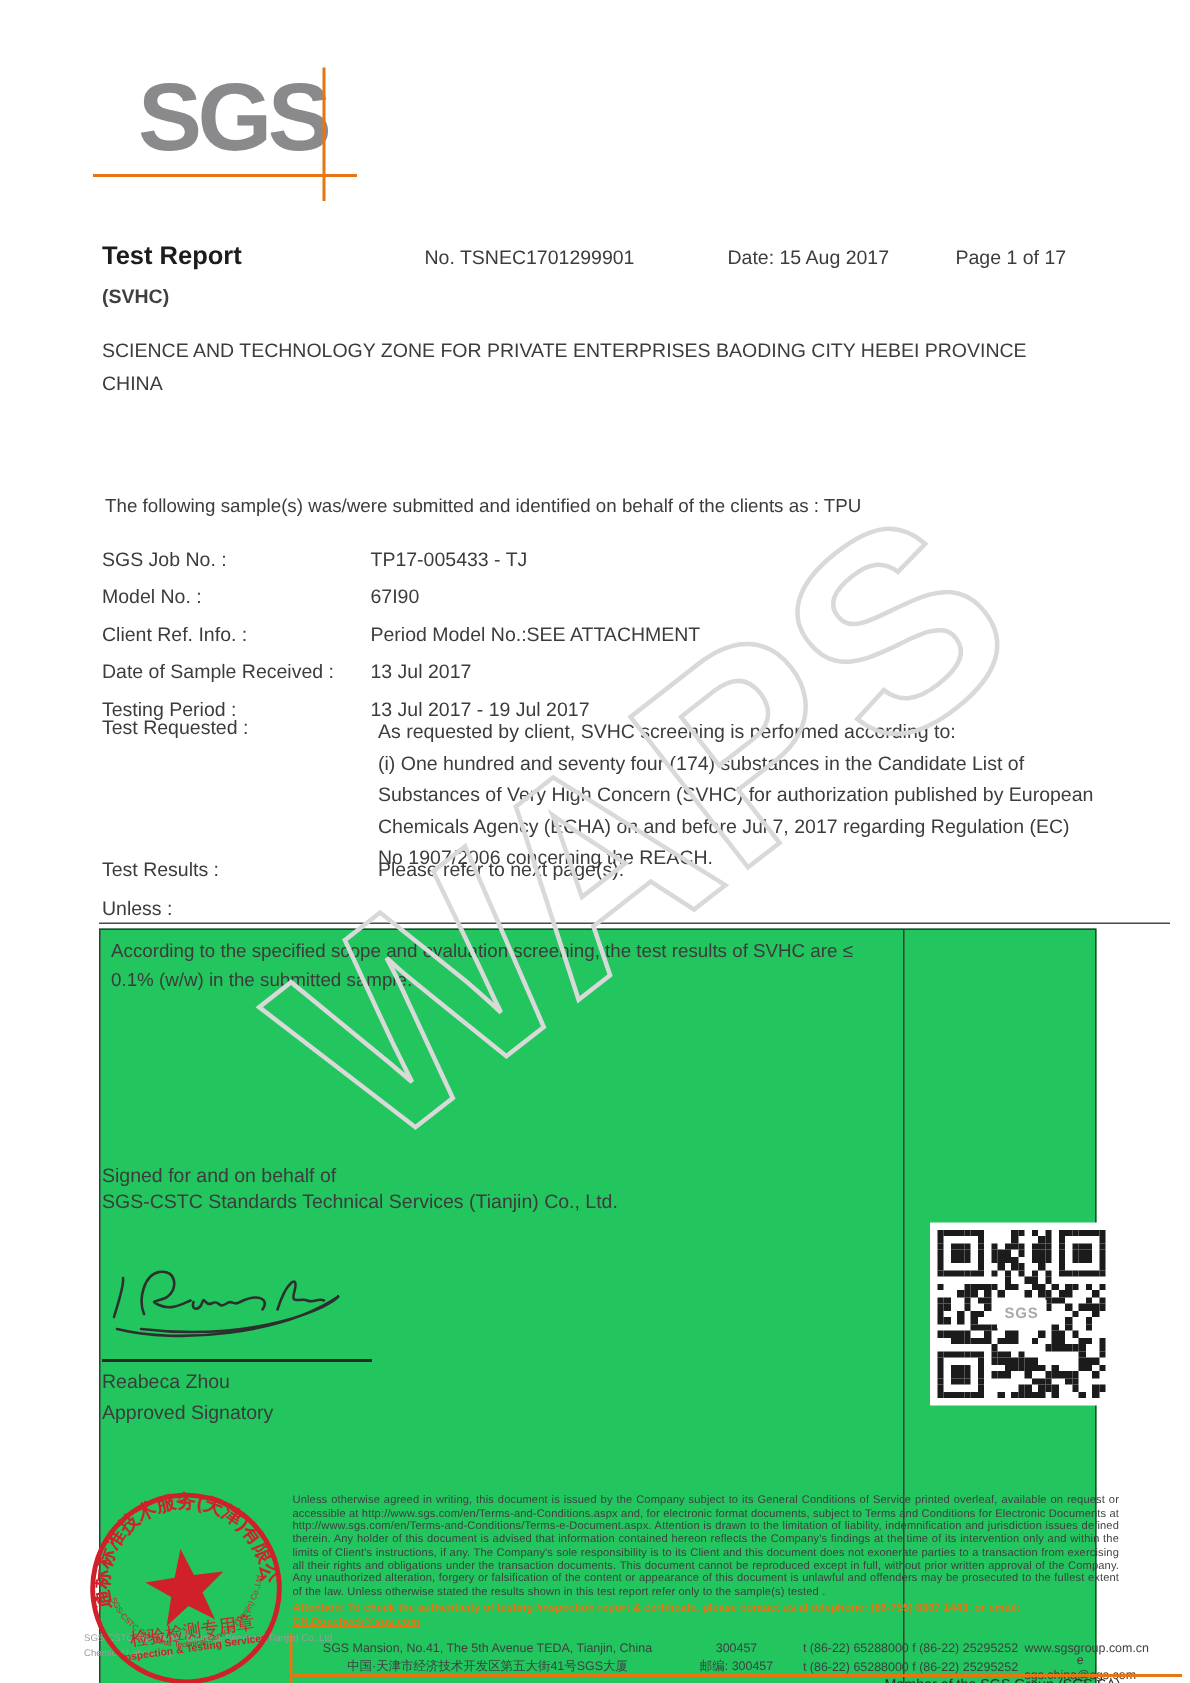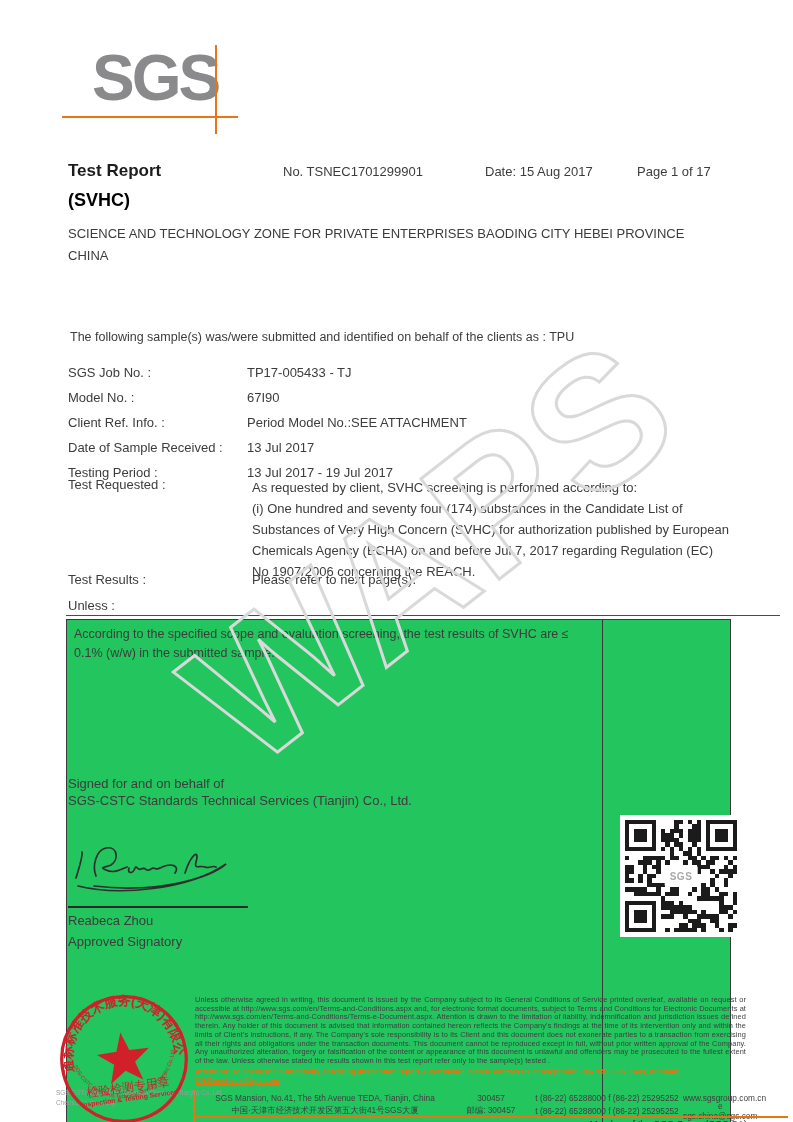--- a/index.html
+++ b/index.html
@@ -14,21 +14,21 @@
   
   .logo-text {
     left:92px; top:34px; font-size:64px; font-weight:bold; letter-spacing:-3px;
     color:#8a8a8c; line-height:1;
   }
   .logo-vline { left:215px; top:33px; width:2px; height:89px; background:#e87511; }
   .logo-hline { left:62px; top:104px; width:176px; height:2px; background:#e87511; }
 
   
   .title1 { left:68px; top:149px; font-size:17px; font-weight:bold; color:#1c1c1c; }
-  .title2 { left:68px; top:178px; font-size:18px; font-weight:bold; color:#000000;text-align:center; }
+  .title2 { left:68px; top:178px; font-size:13px; font-weight:bold; color:#404040;text-align:center; }
   .hdr-no   { left:283px; top:152px; font-size:13px; }
   .hdr-date { left:485px; top:152px; font-size:13px; }
   .hdr-page { left:637px; top:152px; font-size:13px; }
 
   .client { left:68px; top:211px; font-size:13px; line-height:22px; width:660px; }
 
   .intro { left:70px; top:318px; font-size:12.5px; }
 
   
   .fields { left:68px; top:343px; width:665px; font-size:13px; }

